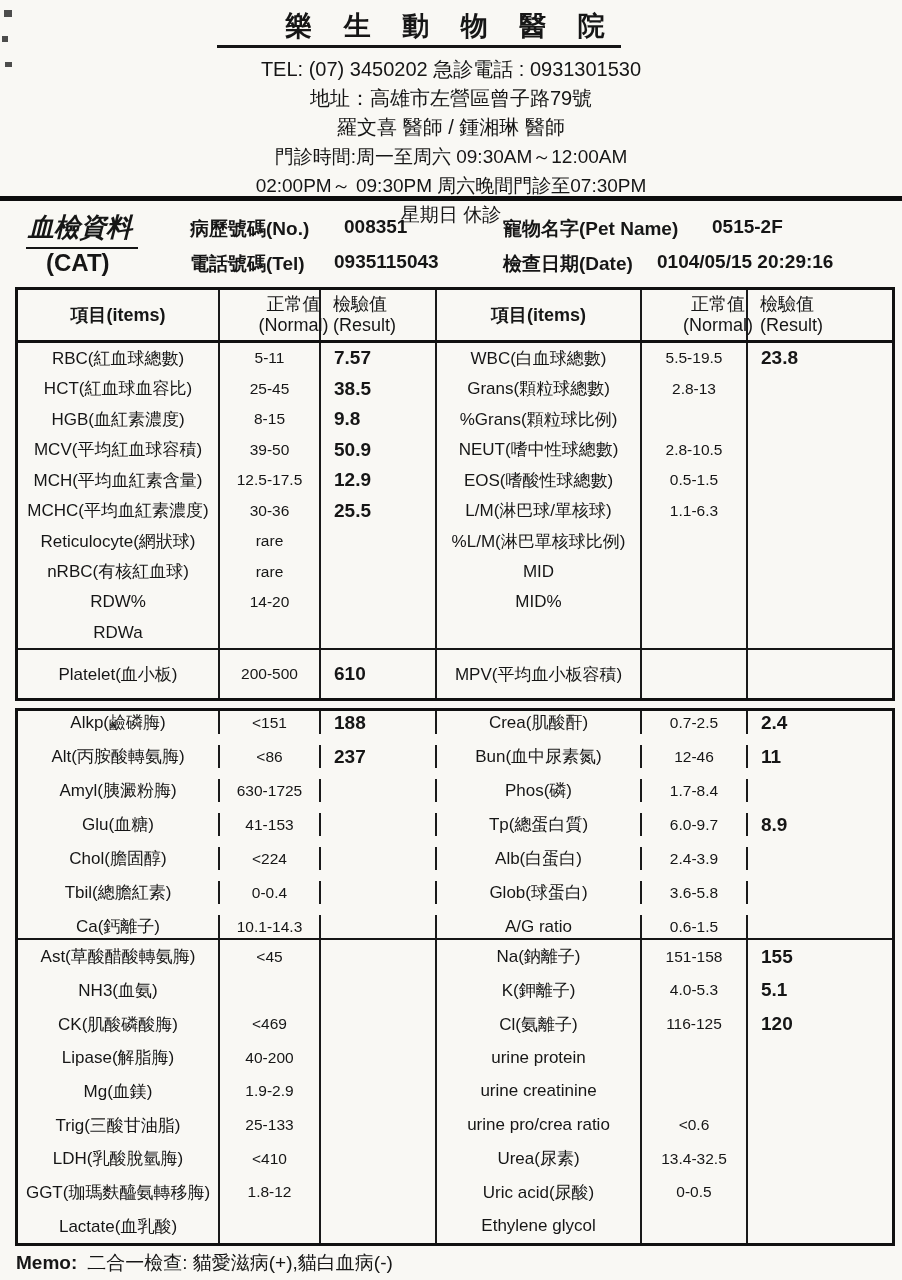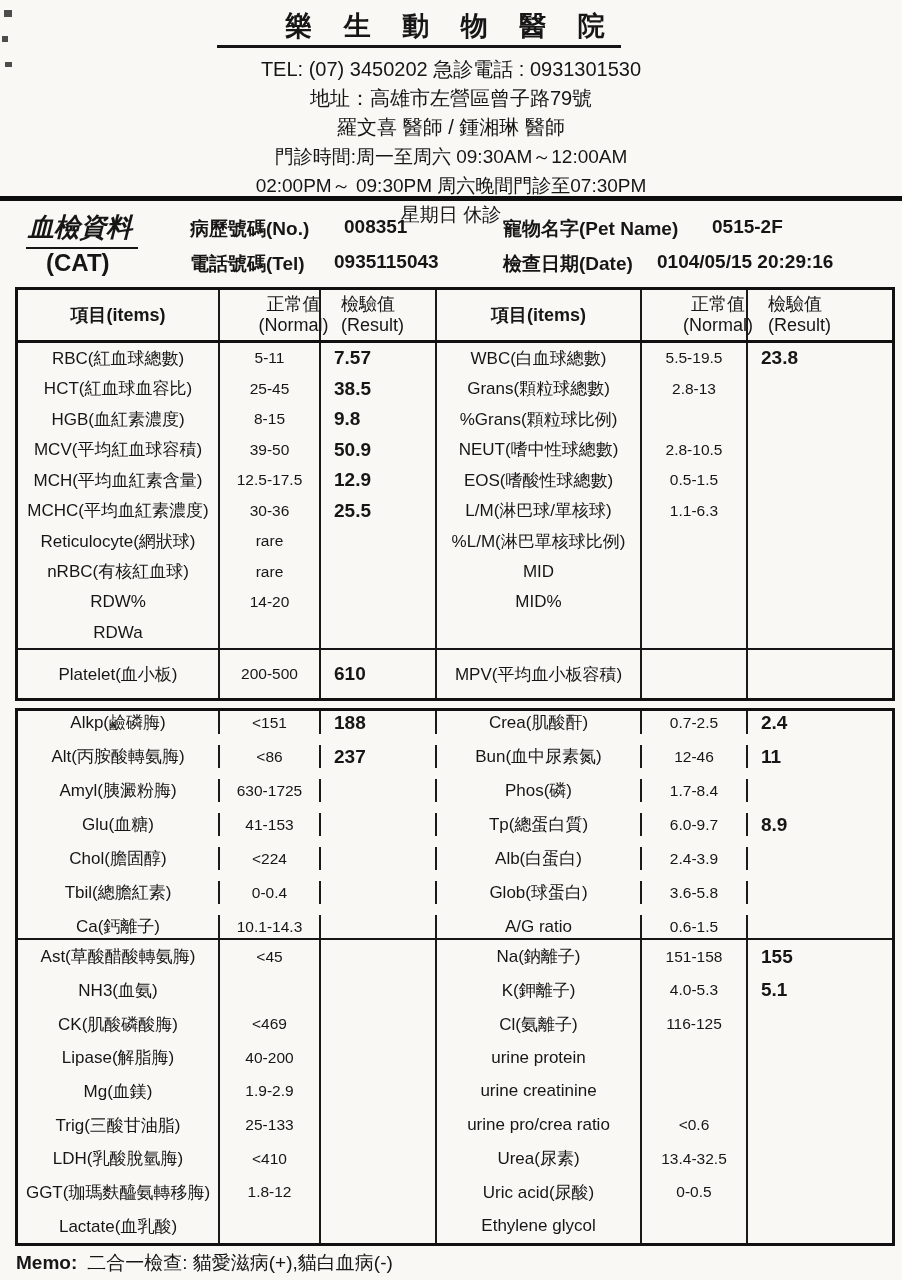--- a/index.html
+++ b/index.html
@@ -34,21 +34,21 @@
   #chem-a{height:227px;grid-template-rows:repeat(7,1fr);gap:11px;}
   #chem-b{height:303px;border-top:2px solid #161616;grid-template-rows:repeat(9,1fr);}
   .trow{display:grid;grid-template-columns:202px 101px 116px 205px 106px 1fr;}
   .cell{border-right:2px solid #1a1a1a;display:flex;align-items:center;justify-content:center;overflow:visible;white-space:nowrap;}
   .cell.last{border-right:none;}
   .c-item{font-size:17px;}
   .c-normal{font-size:15.5px;}
   .c-result{justify-content:flex-start;padding-left:13px;font-size:19px;font-weight:700;}
   .h-item{font-size:18px;font-weight:700;}
   .h-2line{flex-direction:column;font-size:18px;line-height:21px;padding-left:48px;}
-  .h-result2{align-items:flex-start;padding-left:20px;justify-content:center;}
+  .h-result2{align-items:flex-start;padding-left:12px;justify-content:center;}
 
   
   .memo{position:absolute;left:16px;top:1250px;font-size:19px;white-space:nowrap;}
   .memo b{font-weight:700;margin-right:10px;}
 
   
   .speck{position:absolute;background:#222;opacity:.8;}
 </style>
 </head>
 <body>
@@ -526,20 +526,23 @@
           </div>
           <div class="cell c-result">
             <span></span>
           </div>
           <div class="cell c-item">
             <span>Cl(氨離子)</span>
           </div>
           <div class="cell c-normal">
             <span>116-125</span>
           </div>
+          <div class="cell c-result last">
+            <span>120</span>
+          </div>
         </div>
         <div class="trow">
           <div class="cell c-item">
             <span>Lipase(解脂脢)</span>
           </div>
           <div class="cell c-normal">
             <span>40-200</span>
           </div>
           <div class="cell c-result">
             <span></span>

